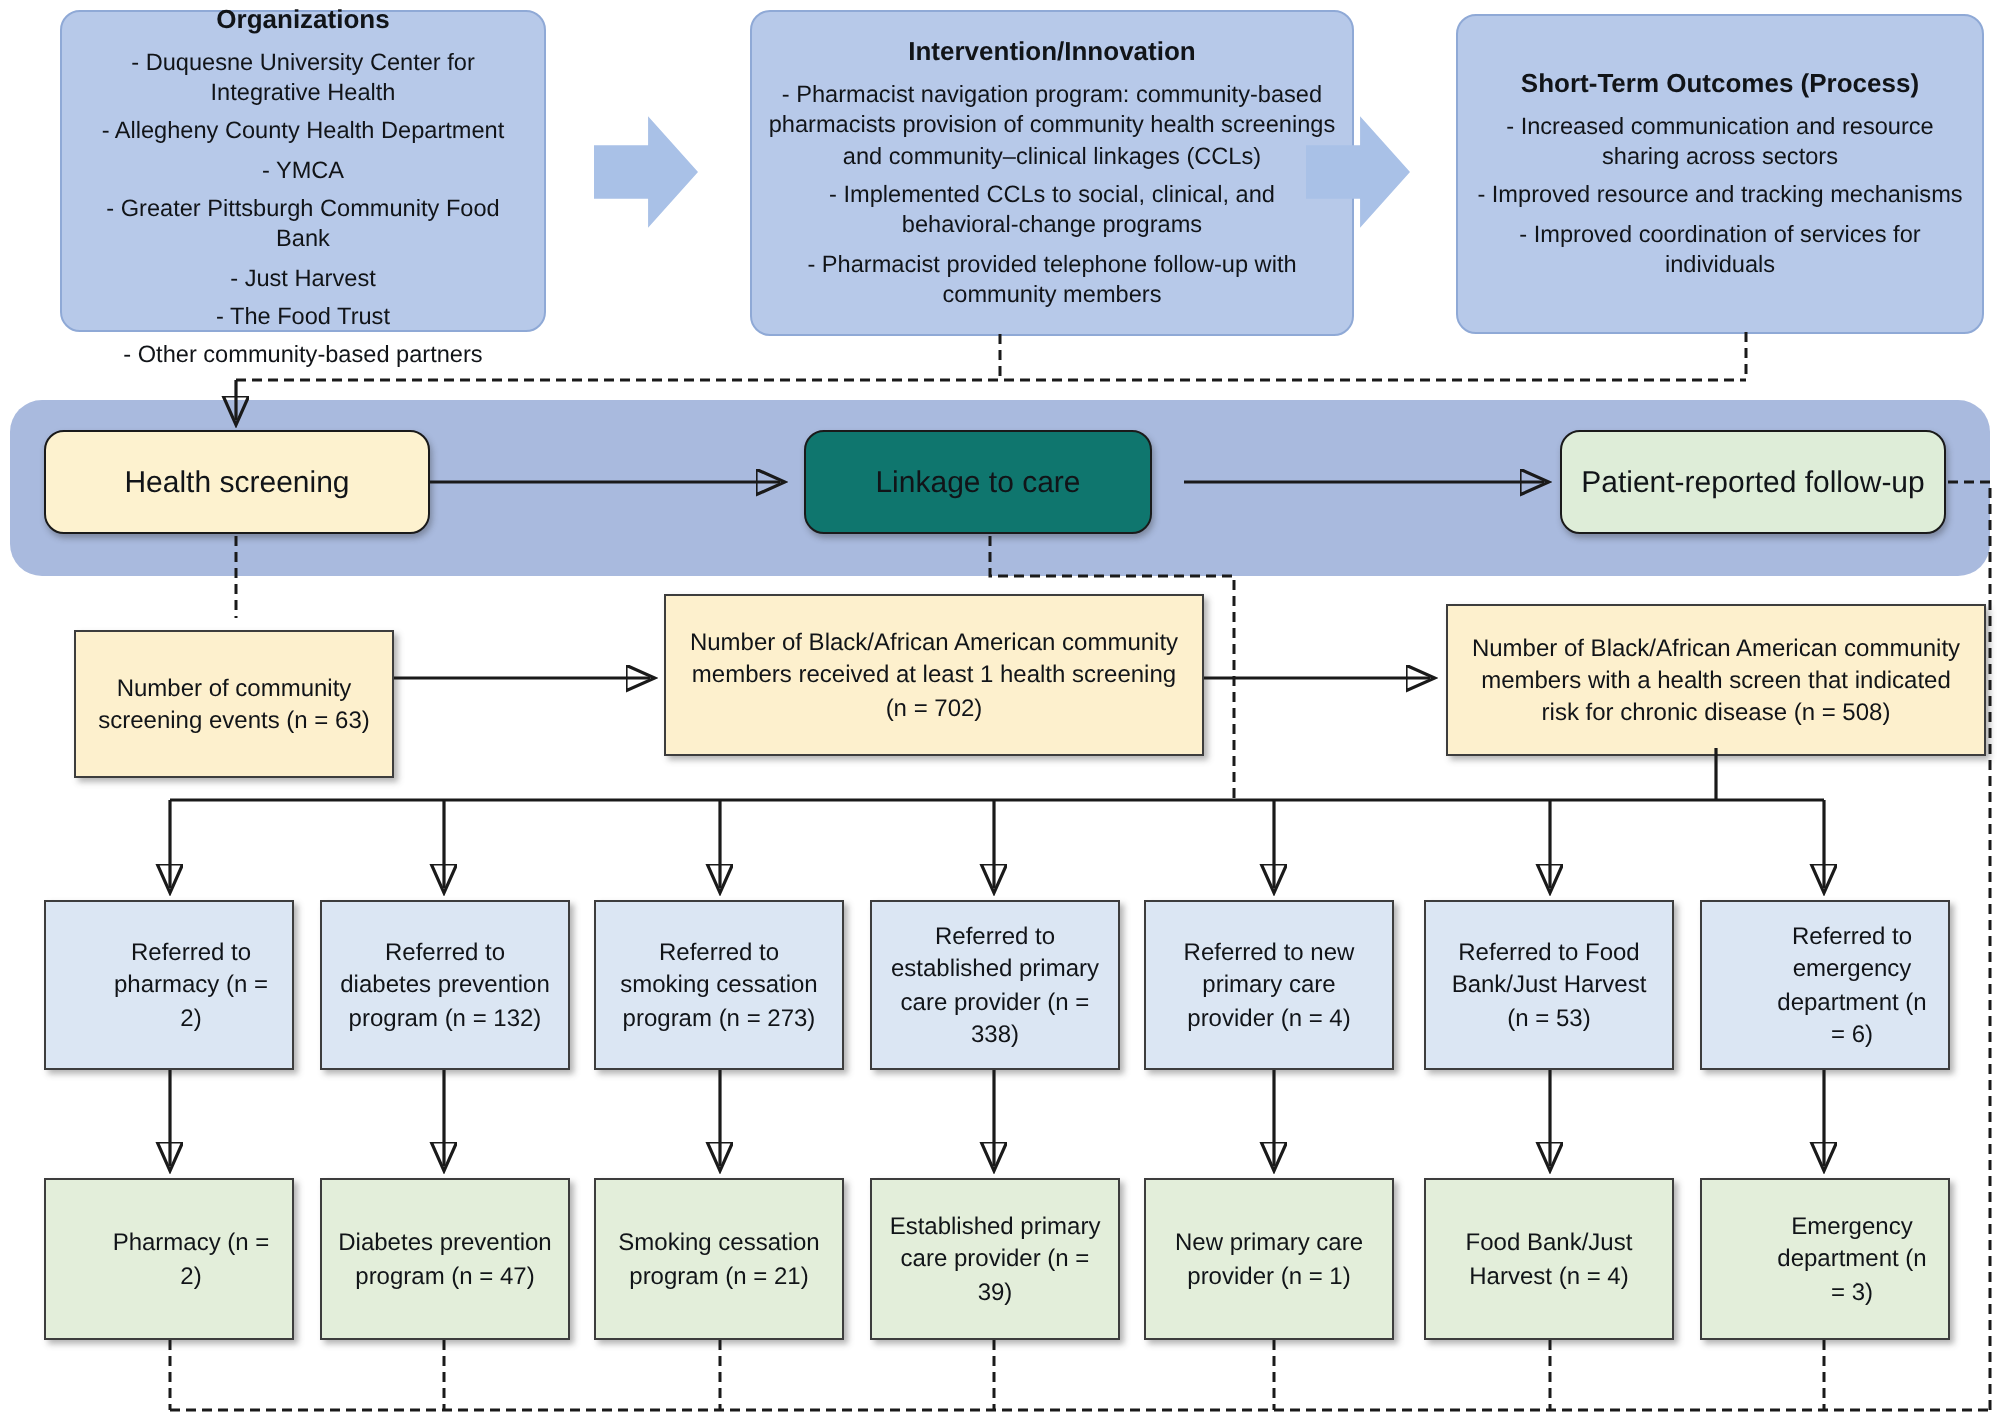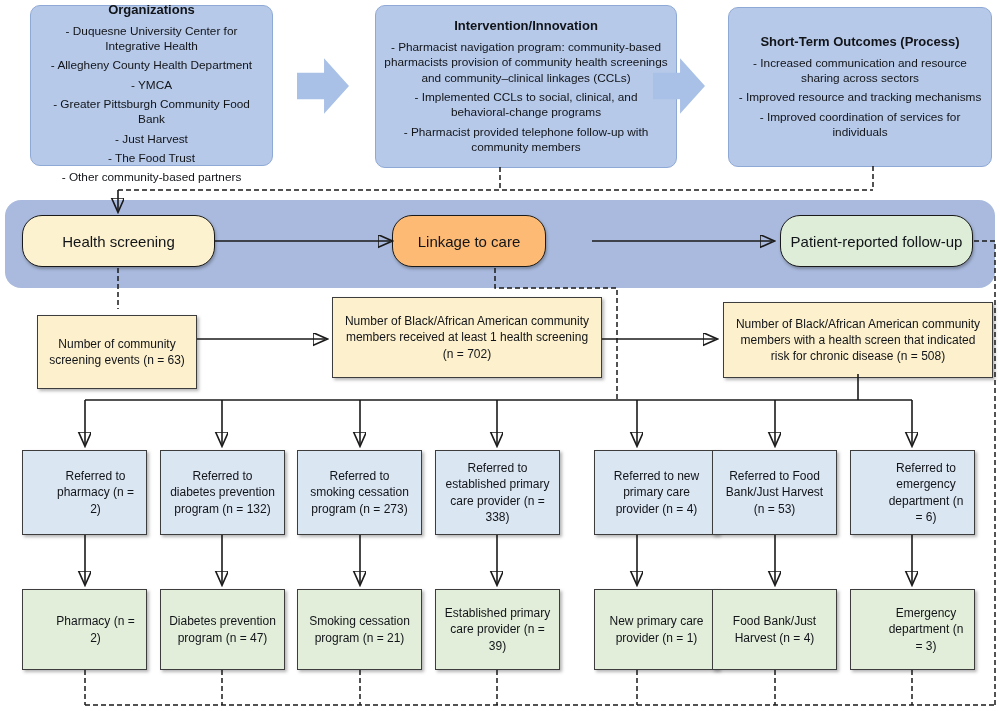--- a/index.html
+++ b/index.html
@@ -26,43 +26,43 @@
   }
   #blockarrow-1{left:297px;top:57px;width:52px;height:58px;}
   #blockarrow-2{left:653px;top:57px;width:52px;height:58px;}
   
   #flow-band{
     position:absolute;left:5px;top:200px;width:990px;height:88px;
     background:#a9bade;border-radius:16px;z-index:1;
   }
   .flow-box{
     position:absolute;box-sizing:border-box;top:215px;height:52px;
-    border:1.6px solid #1a1a1a;border-radius:20px;z-index:2;
+    border:1.6px solid #1a1a1a;border-radius:10px;z-index:2;
     display:flex;align-items:center;justify-content:center;
     font-size:15px;box-shadow:1px 2px 3px rgba(40,40,40,.35);
     text-align:center;
   }
   #flow-screening{left:22px;width:193px;background:#fdf2cf;}
-  #flow-linkage{left:392px;width:154px;background:#fdba74;}
+  #flow-linkage{left:402px;width:174px;background:#0f766e;}
   #flow-followup{left:780px;width:193px;background:#deedd8;}
   
   .rect-box{
     position:absolute;box-sizing:border-box;border:1.6px solid #3d3d3d;
     display:flex;align-items:center;justify-content:center;text-align:center;
     font-size:12px;line-height:1.35;padding:4px 8px;z-index:2;
     box-shadow:2px 2px 3px rgba(90,90,90,.45);
   }
   .count-box{background:#fdf0cd;}
   #count-1{left:37px;top:315px;width:160px;height:74px;text-align:center;}
   #count-2{left:332px;top:297px;width:270px;height:81px;}
   #count-3{left:723px;top:302px;width:270px;height:76px;}
   .ref-box{background:#dbe6f3;top:450px;height:85px;width:125px;}
   .out-box{background:#e3eeda;top:589px;height:81px;width:125px;}
   .p1{left:22px;padding-left:30px;} .p2{left:160px;} .p3{left:297px;} .p4{left:435px;}
-  .p5{left:594px;} .p6{left:712px;} .p7{left:850px;padding-left:35px;}
+  .p5{left:572px;} .p6{left:712px;} .p7{left:850px;padding-left:35px;}
   
   #connectors{position:absolute;left:0;top:0;width:1000px;height:711px;z-index:4;pointer-events:none;}
   #connectors path,#connectors line{stroke:#1a1a1a;fill:none;}
   .solid{stroke-width:1.6px;}
   .dashed{stroke-width:1.5px;stroke-dasharray:5 3;}
 </style>
 </head>
 <body>
 
 <div id="canvas">

